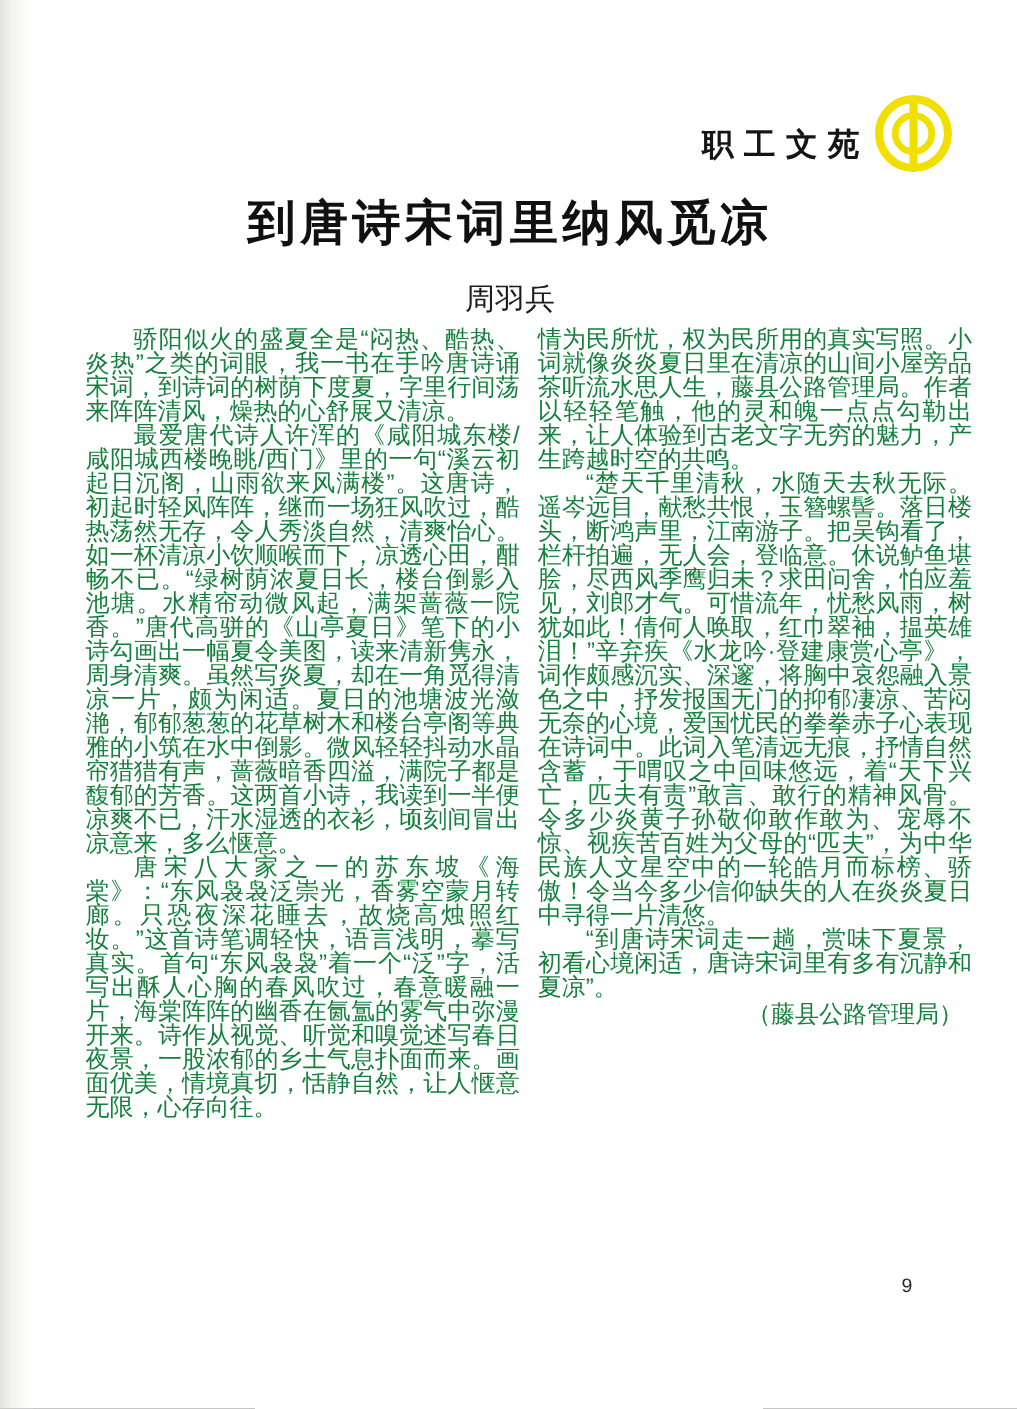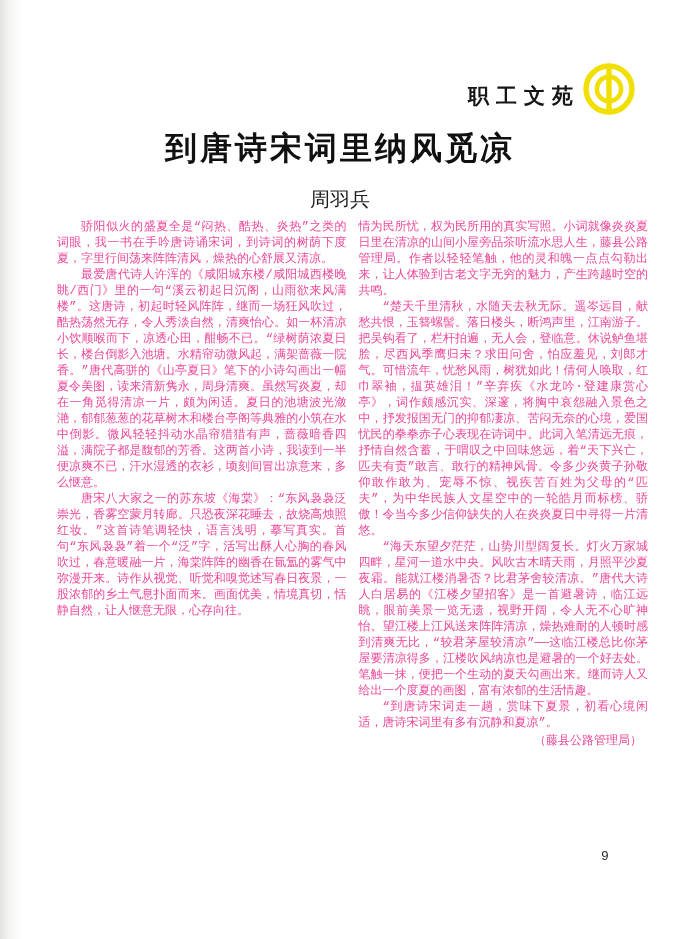--- a/index.html
+++ b/index.html
@@ -1,21 +1,21 @@
 <!DOCTYPE html>
 <html><head>
 <meta charset="utf-8">
 <style>
   html,body{margin:0;padding:0;background:#9a9a9a;}
   .page{
     position:relative;
     width:680px;height:939px;
     margin:0 auto;
     background:#ffffff;
-    font-family:Liberation Mono, monospace;
+    font-family:Liberation Sans, sans-serif;
     color:#1c1c1c;
     overflow:hidden;
   }
   
   .page::before{
     content:"";position:absolute;left:0;top:0;bottom:0;width:22px;
     background:linear-gradient(90deg,#e3e3e0 0%,#f4f4f2 40%,#ffffff 100%);
     pointer-events:none;
   }
   .masthead{
@@ -47,26 +47,26 @@
     color:#1c1c1c;
   }
   .columns{
     position:absolute;top:219px;left:57px;
     width:591px;
     display:flex;gap:12px;
   }
   .col{width:290px;}
   .para{
     margin:0;
-    font-size:12px;
+    font-size:16px;
     line-height:16px;
     text-align:justify;
     text-justify:inter-ideograph;
     text-indent:2em;
-    color:#ec4899;
+    color:#15803d;
     word-break:break-all;
   }
   .para.no-indent{text-indent:0;}
   .para.align-right{text-align:right;text-indent:0;padding-right:6px;padding-top:2px;}
   .page-number{
     position:absolute;top:849px;left:601px;
     font-size:13px;color:#2a2a2a;
   }
 </style>
 </head>
@@ -89,21 +89,20 @@
 
   <div class="columns">
     <div class="col">
         <p class="para">骄阳似火的盛夏全是“闷热、酷热、炎热”之类的词眼，我一书在手吟唐诗诵宋词，到诗词的树荫下度夏，字里行间荡来阵阵清风，燥热的心舒展又清凉。</p>
         <p class="para">最爱唐代诗人许浑的《咸阳城东楼/咸阳城西楼晚眺/西门》里的一句“溪云初起日沉阁，山雨欲来风满楼”。这唐诗，初起时轻风阵阵，继而一场狂风吹过，酷热荡然无存，令人秀淡自然，清爽怡心。如一杯清凉小饮顺喉而下，凉透心田，酣畅不已。“绿树荫浓夏日长，楼台倒影入池塘。水精帘动微风起，满架蔷薇一院香。”唐代高骈的《山亭夏日》笔下的小诗勾画出一幅夏令美图，读来清新隽永，周身清爽。虽然写炎夏，却在一角觅得清凉一片，颇为闲适。夏日的池塘波光潋滟，郁郁葱葱的花草树木和楼台亭阁等典雅的小筑在水中倒影。微风轻轻抖动水晶帘猎猎有声，蔷薇暗香四溢，满院子都是馥郁的芳香。这两首小诗，我读到一半便凉爽不已，汗水湿透的衣衫，顷刻间冒出凉意来，多么惬意。</p>
         <p class="para">唐宋八大家之一的苏东坡《海棠》：“东风袅袅泛崇光，香雾空蒙月转廊。只恐夜深花睡去，故烧高烛照红妆。”这首诗笔调轻快，语言浅明，摹写真实。首句“东风袅袅”着一个“泛”字，活写出酥人心胸的春风吹过，春意暖融一片，海棠阵阵的幽香在氤氲的雾气中弥漫开来。诗作从视觉、听觉和嗅觉述写春日夜景，一股浓郁的乡土气息扑面而来。画面优美，情境真切，恬静自然，让人惬意无限，心存向往。</p>
       </div>
     <div class="col">
         <p class="para no-indent">情为民所忧，权为民所用的真实写照。小词就像炎炎夏日里在清凉的山间小屋旁品茶听流水思人生，藤县公路管理局。作者以轻轻笔触，他的灵和魄一点点勾勒出来，让人体验到古老文字无穷的魅力，产生跨越时空的共鸣。</p>
         <p class="para">“楚天千里清秋，水随天去秋无际。遥岑远目，献愁共恨，玉簪螺髻。落日楼头，断鸿声里，江南游子。把吴钩看了，栏杆拍遍，无人会，登临意。休说鲈鱼堪脍，尽西风季鹰归未？求田问舍，怕应羞见，刘郎才气。可惜流年，忧愁风雨，树犹如此！倩何人唤取，红巾翠袖，揾英雄泪！”辛弃疾《水龙吟·登建康赏心亭》，词作颇感沉实、深邃，将胸中哀怨融入景色之中，抒发报国无门的抑郁凄凉、苦闷无奈的心境，爱国忧民的拳拳赤子心表现在诗词中。此词入笔清远无痕，抒情自然含蓄，于喟叹之中回味悠远，着“天下兴亡，匹夫有责”敢言、敢行的精神风骨。令多少炎黄子孙敬仰敢作敢为、宠辱不惊、视疾苦百姓为父母的“匹夫”，为中华民族人文星空中的一轮皓月而标榜、骄傲！令当今多少信仰缺失的人在炎炎夏日中寻得一片清悠。</p>
-        <p class="para">“海天东望夕茫茫，山势川型阔复长。灯火万家城四畔，星河一道水中央。风吹古木晴天雨，月照平沙夏夜霜。能就江楼消暑否？比君茅舍较清凉。”唐代大诗人白居易的《江楼夕望招客》是一首避暑诗，临江远眺，眼前美景一览无遗，视野开阔，令人无不心旷神怡。望江楼上江风送来阵阵清凉，燥热难耐的人顿时感到清爽无比，“较君茅屋较清凉”——这临江楼总比你茅屋要清凉得多，江楼吹风纳凉也是避暑的一个好去处。笔触一抹，便把一个生动的夏天勾画出来。继而诗人又给出一个度夏的画图，富有浓郁的生活情趣。</p>
         <p class="para">“到唐诗宋词走一趟，赏味下夏景，初看心境闲适，唐诗宋词里有多有沉静和夏凉”。</p>
         <p class="para no-indent align-right">（藤县公路管理局）</p>
       </div>
   </div>
 
   <div class="page-number">9</div>
 
 </div>
 
 </body></html>

